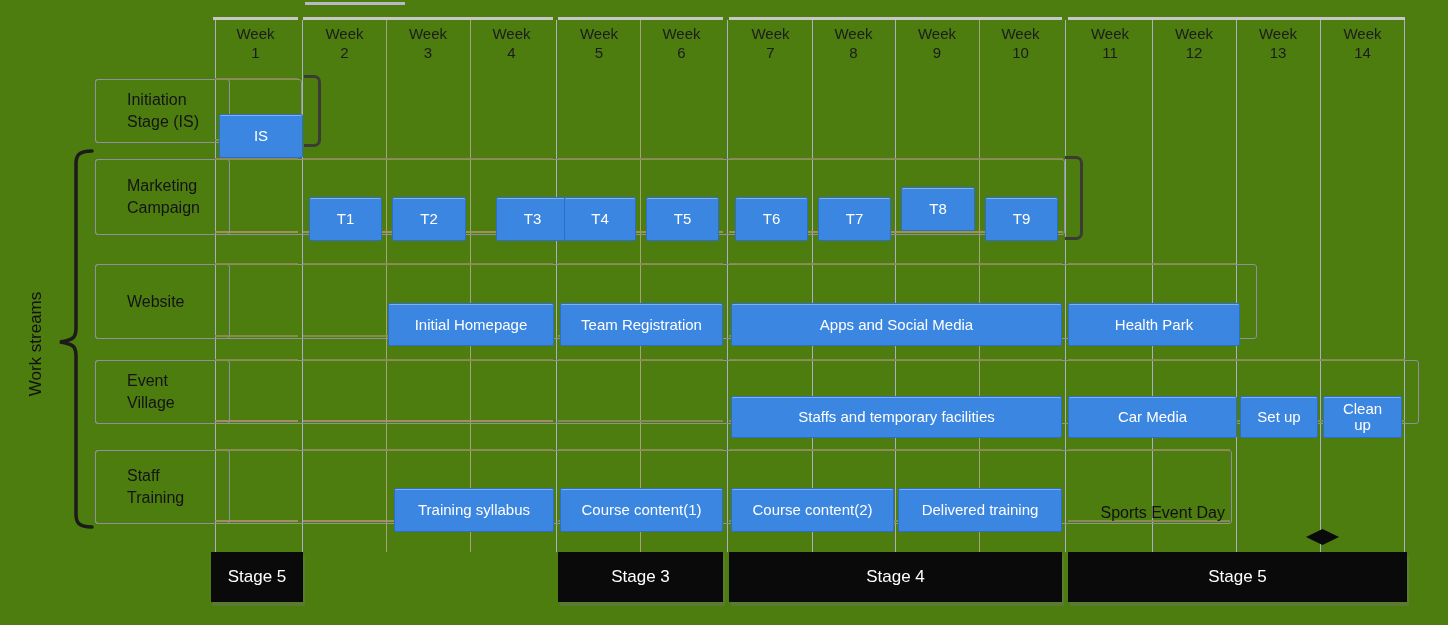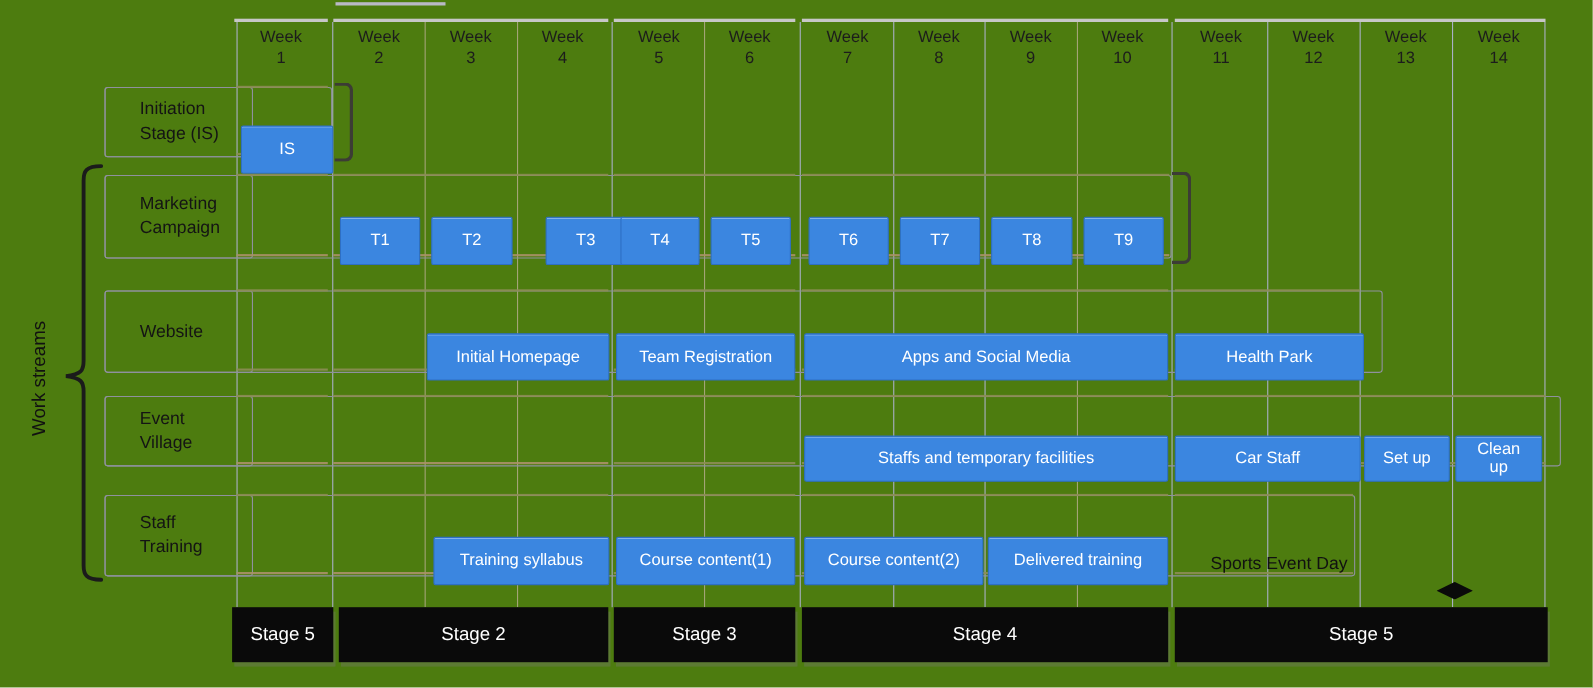--- a/index.html
+++ b/index.html
@@ -156,21 +156,21 @@
     </div>
   <div class="bar" style="left:646px;top:173px;width:71px;height:42px">
       <span>T5</span>
     </div>
   <div class="bar" style="left:735px;top:173px;width:71px;height:42px">
       <span>T6</span>
     </div>
   <div class="bar" style="left:818px;top:173px;width:71px;height:42px">
       <span>T7</span>
     </div>
-  <div class="bar" style="left:901px;top:173px;width:72px;height:42px">
+  <div class="bar" style="left:901px;top:163px;width:72px;height:42px">
       <span>T8</span>
     </div>
   <div class="bar" style="left:985px;top:173px;width:71px;height:42px">
       <span>T9</span>
     </div>
 
   <div class="rowbox" style="left:95px;top:264px;width:1160px;height:73px"></div>
   <div class="labelbox" style="left:95px;top:264px;width:112px;height:73px">
       <span>Website</span>
     </div>
@@ -208,21 +208,21 @@
   <div class="oseg" style="left:1068px;top:359px;width:337px"></div>
   <div class="oseg tan" style="left:215px;top:420px;width:83px"></div>
   <div class="oseg tan" style="left:303px;top:420px;width:250px"></div>
   <div class="oseg" style="left:558px;top:420px;width:165px"></div>
   <div class="oseg" style="left:729px;top:420px;width:333px"></div>
   <div class="oseg" style="left:1068px;top:420px;width:337px"></div>
   <div class="bar" style="left:731px;top:372px;width:329px;height:40px">
       <span>Staffs and temporary facilities</span>
     </div>
   <div class="bar" style="left:1068px;top:372px;width:167px;height:40px">
-      <span>Car Staff</span>
+      <span>Car Media</span>
     </div>
   <div class="bar" style="left:1240px;top:372px;width:76px;height:40px">
       <span>Set up</span>
     </div>
   <div class="bar" style="left:1323px;top:372px;width:77px;height:40px">
       <span style="max-width:44px">Clean up</span>
     </div>
 
   <div class="rowbox" style="left:95px;top:450px;width:1135px;height:72px"></div>
   <div class="labelbox" style="left:95px;top:450px;width:112px;height:72px">
@@ -252,23 +252,20 @@
     </div>
 
   <div class="milestone-label" style="left:1000px;width:225px;text-align:right">Sports Event Day</div>
   <svg style="position:absolute;left:1306px;top:529px" width="33" height="16" viewBox="0 0 33 16">
     <polygon points="16.5,0 33,8 16.5,16 0,8" fill="#0a0a0a"></polygon>
   </svg>
 
   <div class="stage" style="left:211px;width:92px">
       <span>Stage 5</span>
     </div>
-  <div class="stage" style="left:308px;width:245px">
-      <span>Stage 2</span>
-    </div>
   <div class="stage" style="left:558px;width:165px">
       <span>Stage 3</span>
     </div>
   <div class="stage" style="left:729px;width:333px">
       <span>Stage 4</span>
     </div>
   <div class="stage" style="left:1068px;width:339px">
       <span>Stage 5</span>
     </div>
 

